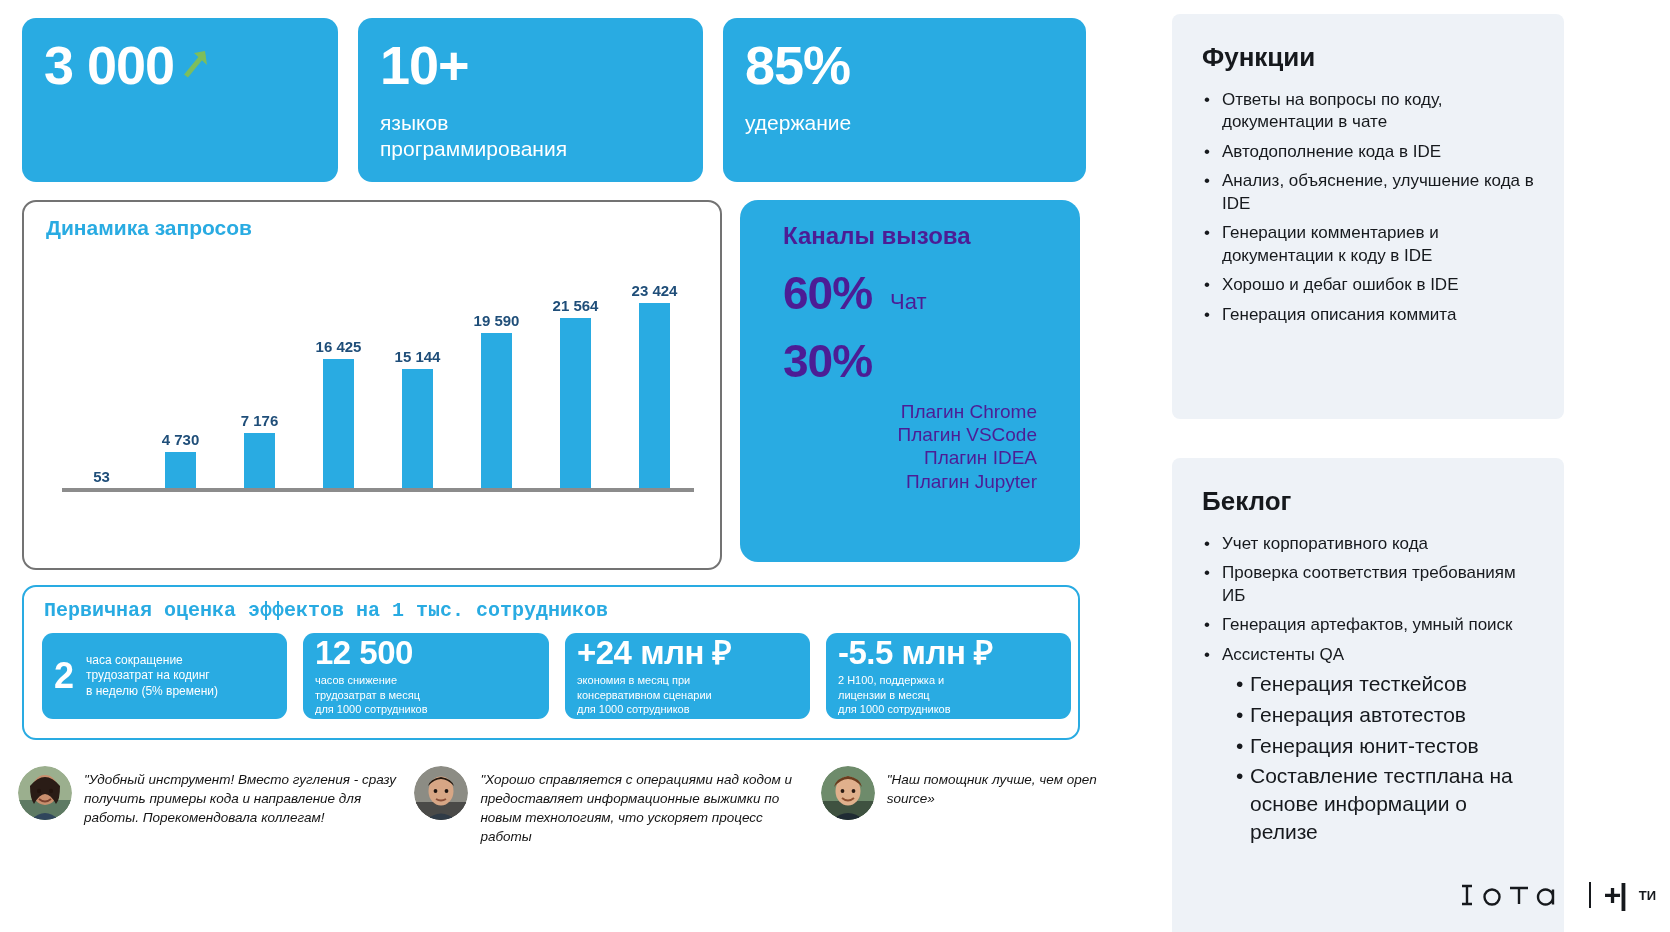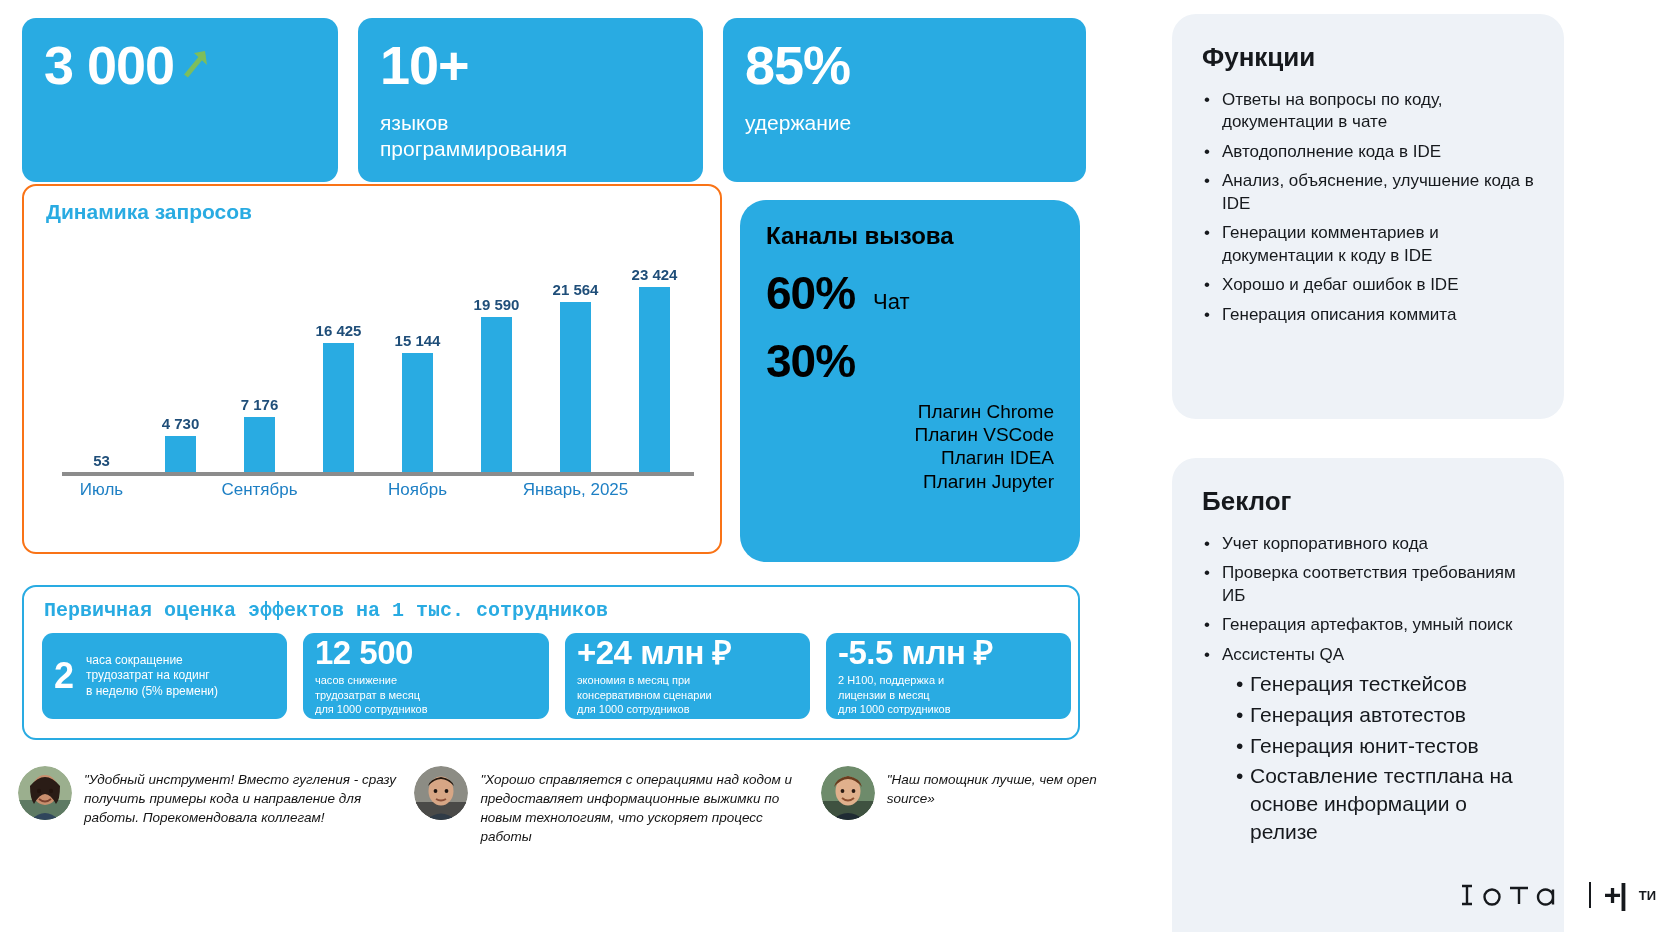--- a/index.html
+++ b/index.html
@@ -26,22 +26,22 @@
   .kpi-value {
     font-size: 54px; font-weight: 700; line-height: 1.0;
     letter-spacing: -1px; display: inline-block; vertical-align: middle;
   }
   .kpi-value-wrap { display: flex; align-items: flex-start; gap: 4px; height: 60px; }
   .arrow-icon { width: 34px; height: 34px; margin-top: 8px; }
   .kpi-label { font-size: 21px; line-height: 1.25; margin-top: 12px; font-weight: 400; }
 
   
   .chart-card {
-    position: absolute; left: 22px; top: 184px; width: 700px; height: 370px;
-    border: 2px solid #f97316; border-radius: 14px; background: #fff;
+    position: absolute; left: 22px; top: 200px; width: 700px; height: 370px;
+    border: 2px solid #737373; border-radius: 14px; background: #fff;
   }
   .chart-title {
     position: absolute; left: 22px; top: 14px;
     font-size: 21px; font-weight: 700; color: #29ABE2;
   }
   .plot { position: absolute; left: 38px; top: 52px; width: 632px; height: 272px; }
   .bars { position: absolute; left: 0; bottom: 36px; width: 100%; height: 236px;
           display: flex; align-items: flex-end; justify-content: space-around; }
   .bar-col { width: 76px; height: 100%; display: flex; flex-direction: column;
              justify-content: flex-end; align-items: center; position: relative; }
@@ -50,21 +50,21 @@
   .bar { width: 31px; background: #29ABE2; }
   .axis-line { position: absolute; left: 0; bottom: 34px; width: 100%; height: 4px;
                background: #8C8C8C; }
   .ticks { position: absolute; left: 0; bottom: 4px; width: 100%; height: 26px; }
   .tick { position: absolute; font-size: 17px; color: #1D7FC4; white-space: nowrap;
           transform: translateX(-50%); }
 
   
   .channels {
     position: absolute; left: 740px; top: 200px; width: 340px; height: 362px;
-    background: #29ABE2; border-radius: 26px; color: #000000; padding: 22px 26px;
+    background: #29ABE2; border-radius: 18px; color: #4c1d95; padding: 22px 43px;
   }
   .ch-title { font-size: 24px; font-weight: 700; margin-bottom: 16px; }
   .ch-row { display: flex; align-items: baseline; gap: 18px; }
   .ch-pct { font-size: 46px; font-weight: 700; letter-spacing: -1px; }
   .ch-name { font-size: 22px; }
   .ch-gap { height: 14px; }
   .ch-plugins { margin-top: 12px; margin-left: 84px; font-size: 19px; line-height: 1.22; text-align: right; }
 
   
   .effects {
@@ -95,21 +95,21 @@
   .testi.t1 { width: 390px; }
   .testi.t2 { width: 400px; }
   .testi.t3 { width: 290px; }
   .avatar { width: 54px; height: 54px; border-radius: 50%; flex: 0 0 54px;
             overflow: hidden; position: relative; margin-top: 8px; }
   .testi-text { font-size: 13.5px; font-style: italic; line-height: 1.42;
                 color: #141414; padding-top: 12px; }
 
   
   .side { position: absolute; left: 1172px; top: 0; width: 498px; height: 932px; }
-  .panel { background: #EEF2F7; border-radius: 24px; padding: 28px 30px 26px 30px; }
+  .panel { background: #EEF2F7; border-radius: 8px; padding: 28px 30px 26px 30px; }
   .panel.functions { position: absolute; left: 0; top: 14px; width: 392px; height: 405px; }
   .panel.backlog   { position: absolute; left: 0; top: 458px; width: 392px; height: 502px; }
   .panel-title { font-size: 26px; font-weight: 700; color: #16191D; margin-bottom: 16px; }
   ul.bl { list-style: none; }
   ul.bl > li { position: relative; padding-left: 20px; font-size: 17px;
                line-height: 1.32; color: #16191D; margin-bottom: 7px; }
   ul.bl > li::before { content: "•"; position: absolute; left: 2px; top: 0; }
   ul.sub { list-style: none; margin-top: 4px; margin-left: 14px; }
   ul.sub > li { position: relative; padding-left: 14px; font-size: 21px;
                 line-height: 1.32; color: #16191D; margin-bottom: 3px; }
@@ -186,26 +186,20 @@
             <div class="bar-col">
               <div class="bar-val">21 564</div>
               <div class="bar" style="height: 172.512px; background: rgb(41, 171, 226);"></div>
             </div>
             <div class="bar-col">
               <div class="bar-val">23 424</div>
               <div class="bar" style="height: 187.392px; background: rgb(41, 171, 226);"></div>
             </div>
           </div>
         <div class="axis-line"></div>
-        <div class="ticks" id="ticks">
-            <span class="tick" style="left: 6.25%;">Июль</span>
-            <span class="tick" style="left: 31.25%;">Сентябрь</span>
-            <span class="tick" style="left: 56.25%;">Ноябрь</span>
-            <span class="tick" style="left: 81.25%;">Январь, 2025</span>
-          </div>
       </div>
     </div>
 
     <div class="channels">
       <div class="ch-title">Каналы вызова</div>
       <div class="ch-row">
         <span class="ch-pct">60%</span>
         <span class="ch-name">Чат</span>
       </div>
       <div class="ch-gap"></div>

